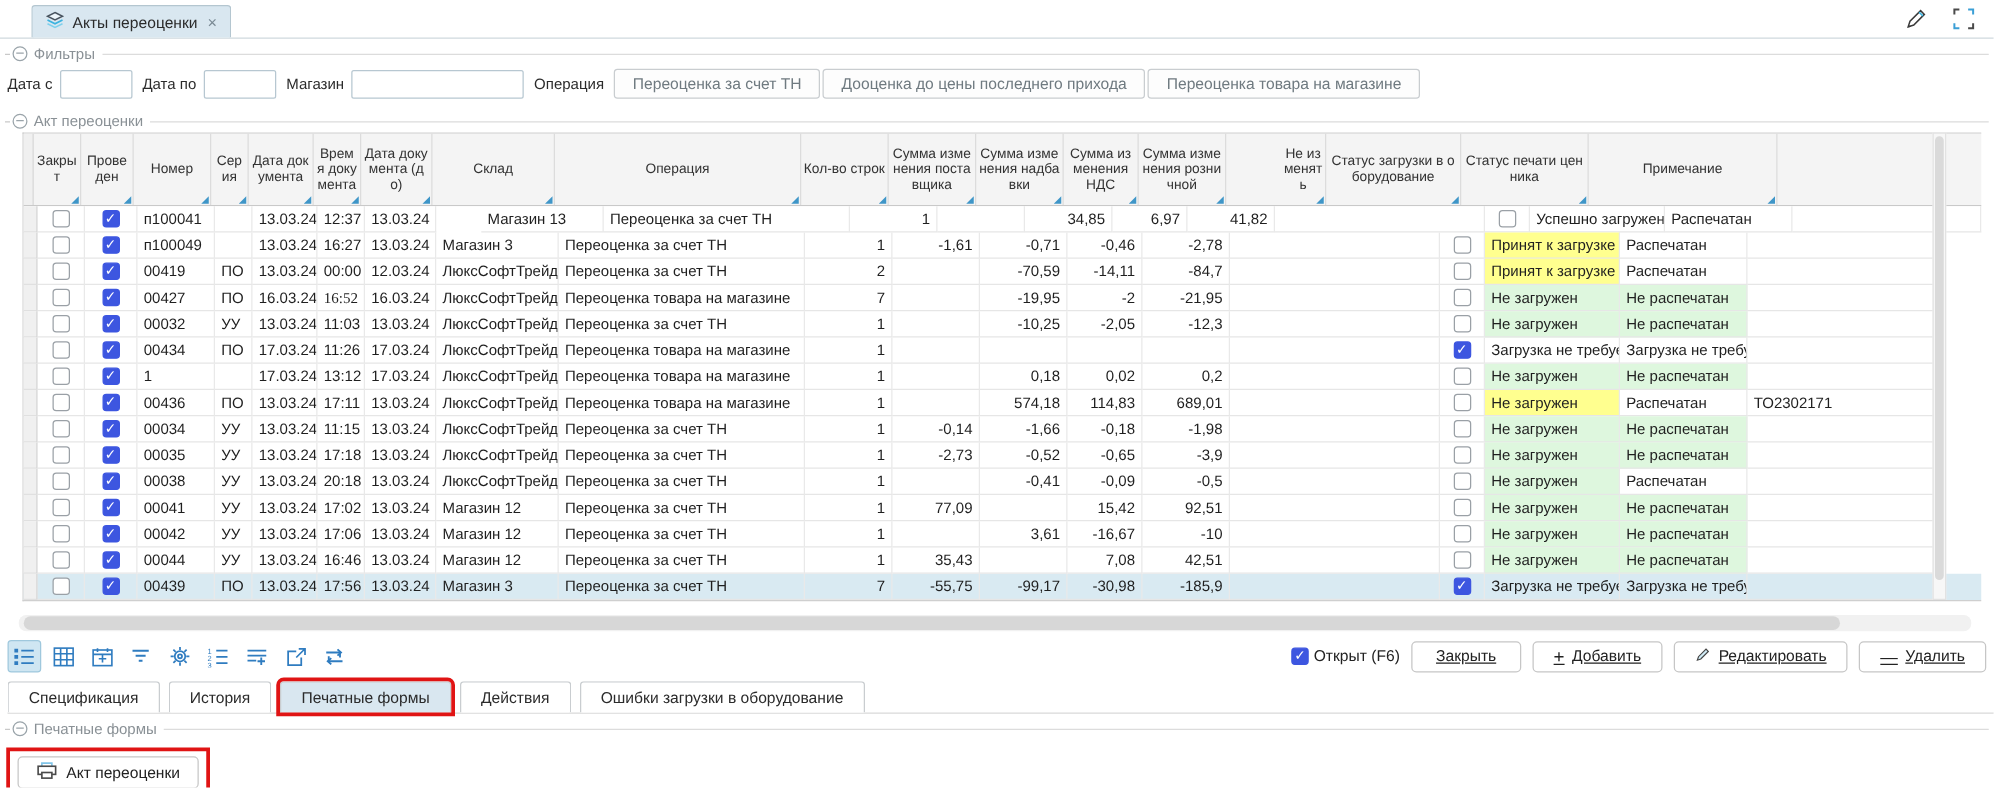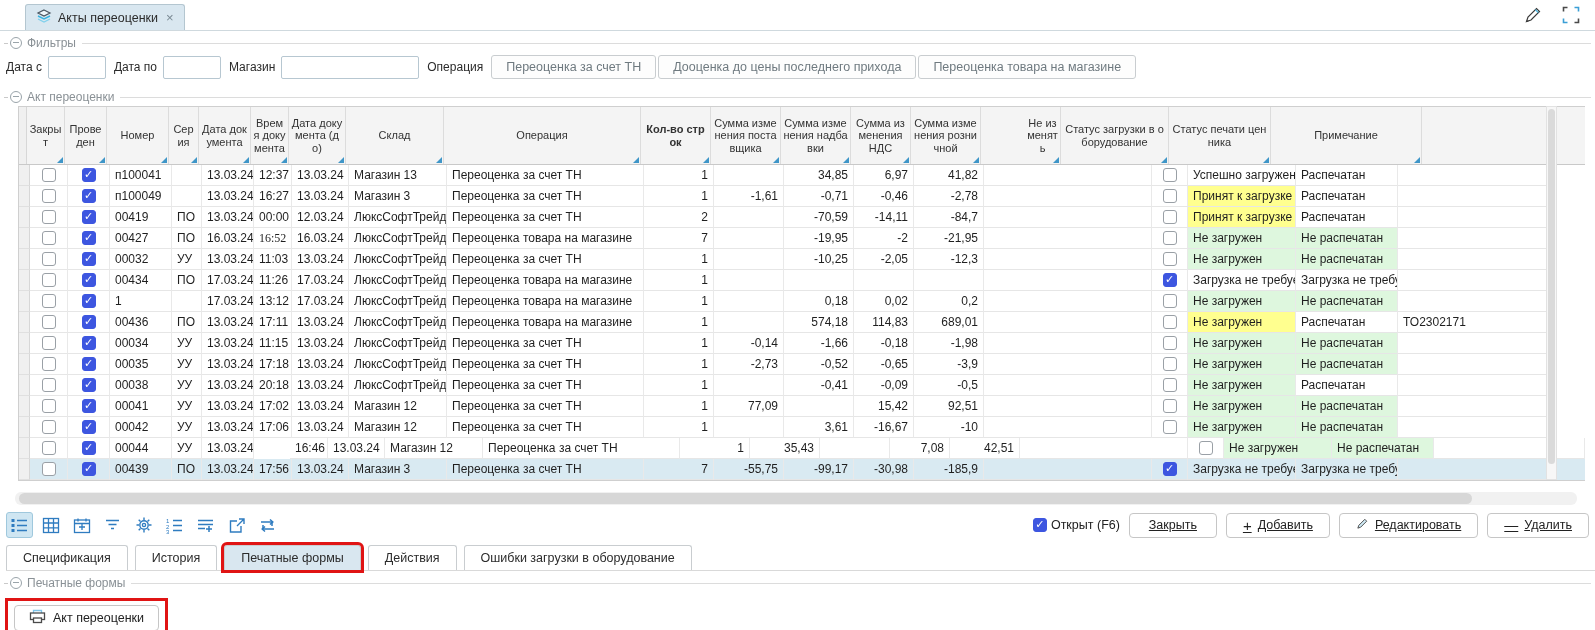--- a/index.html
+++ b/index.html
@@ -149,21 +149,21 @@
         <div class="hc ind" style="width: 8px; flex: 0 0 8px;"></div>
         <div class="hc" style="width: 38px; flex: 0 0 38px;">Закрыт<span class="tri"></span></div>
         <div class="hc" style="width: 42px; flex: 0 0 42px;">Проведен<span class="tri"></span></div>
         <div class="hc" style="width: 62px; flex: 0 0 62px;">Номер<span class="tri"></span></div>
         <div class="hc" style="width: 30px; flex: 0 0 30px;">Серия<span class="tri"></span></div>
         <div class="hc" style="width: 52px; flex: 0 0 52px;">Дата документа<span class="tri"></span></div>
         <div class="hc" style="width: 38px; flex: 0 0 38px;">Время документа<span class="tri"></span></div>
         <div class="hc" style="width: 57px; flex: 0 0 57px;">Дата документа (до)<span class="tri"></span></div>
         <div class="hc" style="width: 98px; flex: 0 0 98px;">Склад<span class="tri"></span></div>
         <div class="hc" style="width: 197px; flex: 0 0 197px;">Операция<span class="tri"></span></div>
-        <div class="hc" style="width: 70px; flex: 0 0 70px; font-weight: bold;">Кол-во строк<span class="tri"></span></div>
+        <div class="hc" style="width: 70px; flex: 0 0 70px;">Кол-во строк<span class="tri"></span></div>
         <div class="hc" style="width: 70px; flex: 0 0 70px;">Сумма изменения поставщика<span class="tri"></span></div>
         <div class="hc" style="width: 70px; flex: 0 0 70px;">Сумма изменения надбавки<span class="tri"></span></div>
         <div class="hc" style="width: 60px; flex: 0 0 60px;">Сумма изменения НДС<span class="tri"></span></div>
         <div class="hc" style="width: 70px; flex: 0 0 70px;">Сумма изменения розничной<span class="tri"></span></div>
         <div class="hc" style="width: 36px; flex: 0 0 36px; margin-left: 44px;">Не изменять<span class="tri"></span></div>
         <div class="hc" style="width: 108px; flex: 0 0 108px;">Статус загрузки в оборудование<span class="tri"></span></div>
         <div class="hc" style="width: 102px; flex: 0 0 102px;">Статус печати ценника<span class="tri"></span></div>
         <div class="hc" style="width: 151px; flex: 0 0 151px;">Примечание<span class="tri"></span></div>
       </div><div class="g-row">
         <div class="cell ind" style="width: 8px; flex: 0 0 8px;"></div>
@@ -171,21 +171,21 @@
           <span class="cb"></span>
         </div>
         <div class="cell c" style="width: 42px; flex: 0 0 42px;">
           <span class="cb checked"></span>
         </div>
         <div class="cell" style="width: 62px; flex: 0 0 62px;">п100041</div>
         <div class="cell" style="width: 30px; flex: 0 0 30px;"></div>
         <div class="cell" style="width: 52px; flex: 0 0 52px;">13.03.24</div>
         <div class="cell" style="width: 38px; flex: 0 0 38px;">12:37</div>
         <div class="cell" style="width: 57px; flex: 0 0 57px;">13.03.24</div>
-        <div class="cell" style="width: 98px; flex: 0 0 98px;">Магазин 13</div>
+        <div class="cell" style="width: 98px; flex: 0 0 98px; margin-left: 36px;">Магазин 13</div>
         <div class="cell" style="width: 197px; flex: 0 0 197px;">Переоценка за счет ТН</div>
         <div class="cell r" style="width: 70px; flex: 0 0 70px;">1</div>
         <div class="cell r" style="width: 70px; flex: 0 0 70px;"></div>
         <div class="cell r" style="width: 70px; flex: 0 0 70px;">34,85</div>
         <div class="cell r" style="width: 60px; flex: 0 0 60px;">6,97</div>
         <div class="cell r" style="width: 70px; flex: 0 0 70px;">41,82</div>
         <div class="cell" style="width: 168px; flex: 0 0 168px;"></div>
         <div class="cell c" style="width: 36px; flex: 0 0 36px;">
           <span class="cb"></span>
         </div>
@@ -520,21 +520,21 @@
         <div class="cell ind" style="width: 8px; flex: 0 0 8px;"></div>
         <div class="cell c" style="width: 38px; flex: 0 0 38px;">
           <span class="cb"></span>
         </div>
         <div class="cell c" style="width: 42px; flex: 0 0 42px;">
           <span class="cb checked"></span>
         </div>
         <div class="cell" style="width: 62px; flex: 0 0 62px;">00044</div>
         <div class="cell" style="width: 30px; flex: 0 0 30px;">УУ</div>
         <div class="cell" style="width: 52px; flex: 0 0 52px;">13.03.24</div>
-        <div class="cell" style="width: 38px; flex: 0 0 38px; margin-left: 36px;">16:46</div>
+        <div class="cell" style="width: 38px; flex: 0 0 38px;">16:46</div>
         <div class="cell" style="width: 57px; flex: 0 0 57px;">13.03.24</div>
         <div class="cell" style="width: 98px; flex: 0 0 98px;">Магазин 12</div>
         <div class="cell" style="width: 197px; flex: 0 0 197px;">Переоценка за счет ТН</div>
         <div class="cell r" style="width: 70px; flex: 0 0 70px;">1</div>
         <div class="cell r" style="width: 70px; flex: 0 0 70px;">35,43</div>
         <div class="cell r" style="width: 70px; flex: 0 0 70px;"></div>
         <div class="cell r" style="width: 60px; flex: 0 0 60px;">7,08</div>
         <div class="cell r" style="width: 70px; flex: 0 0 70px;">42,51</div>
         <div class="cell" style="width: 168px; flex: 0 0 168px;"></div>
         <div class="cell c" style="width: 36px; flex: 0 0 36px;">

